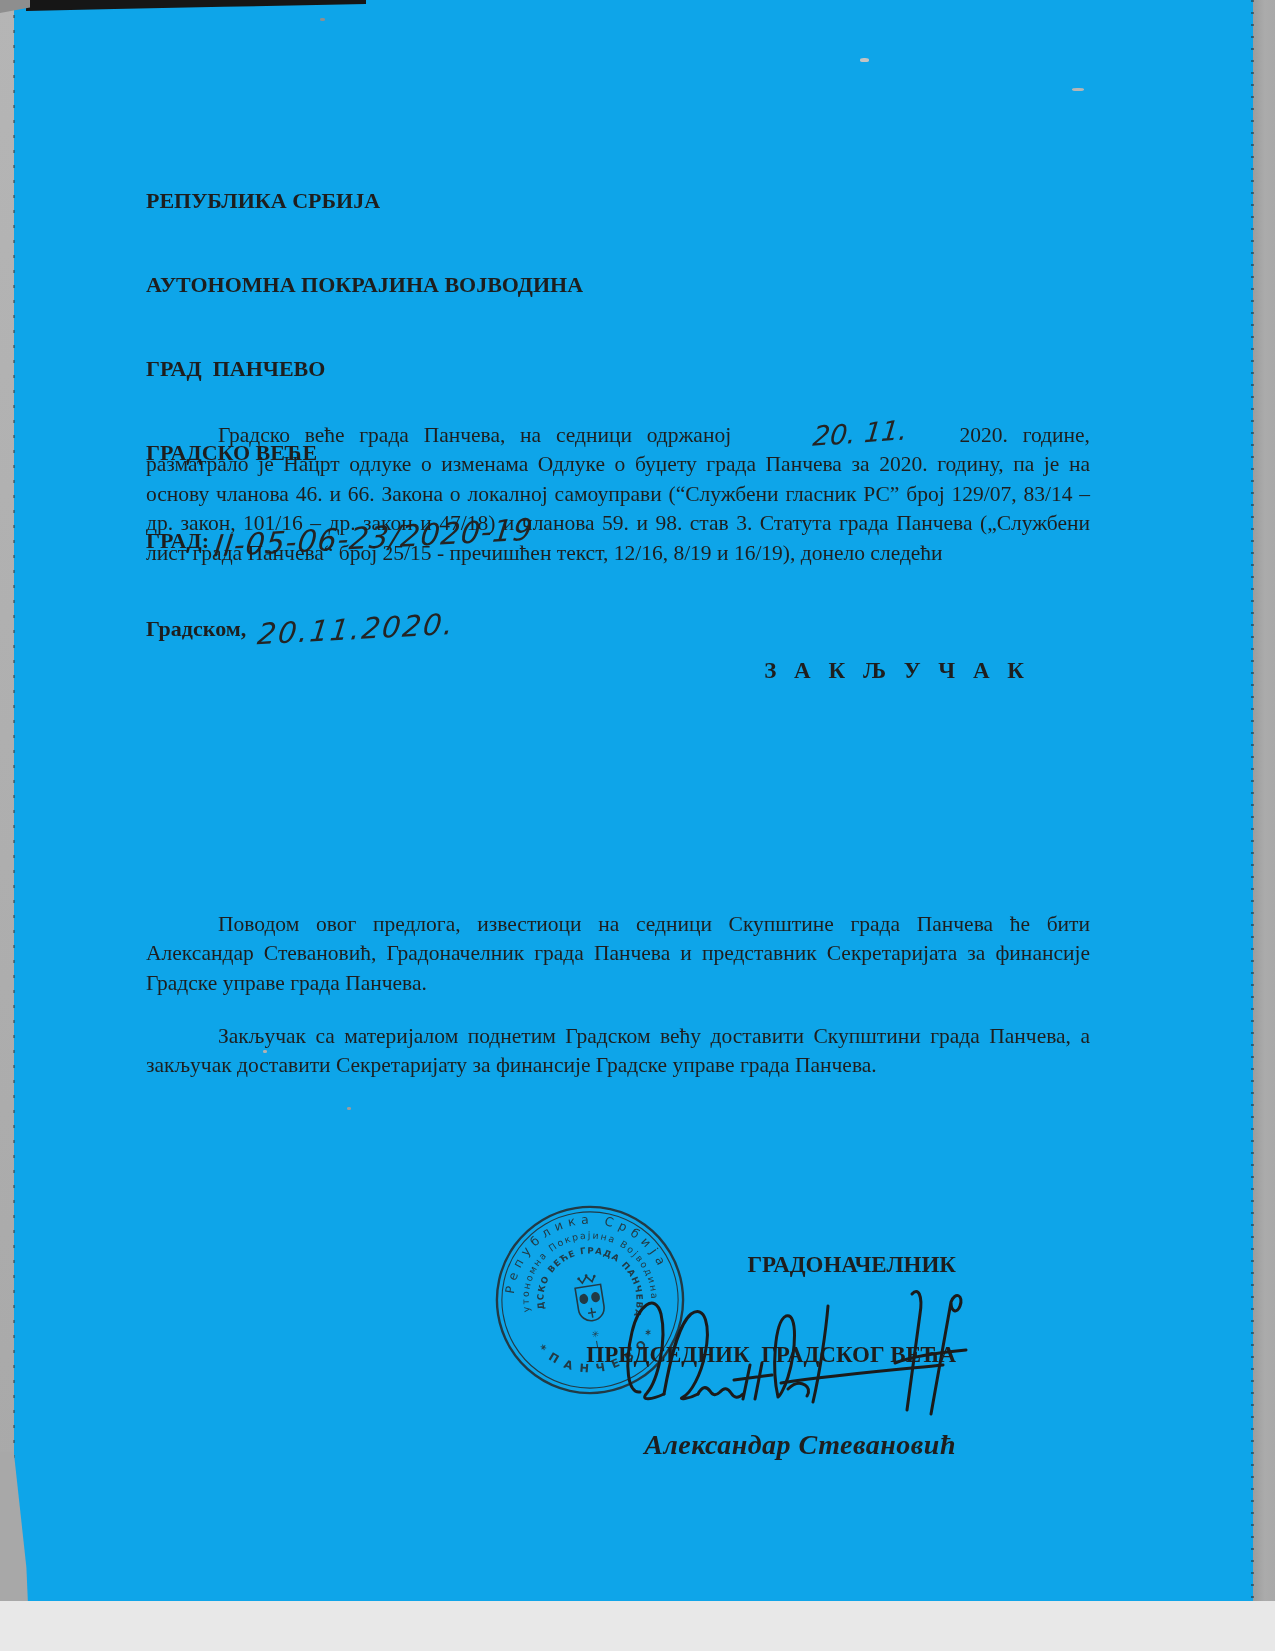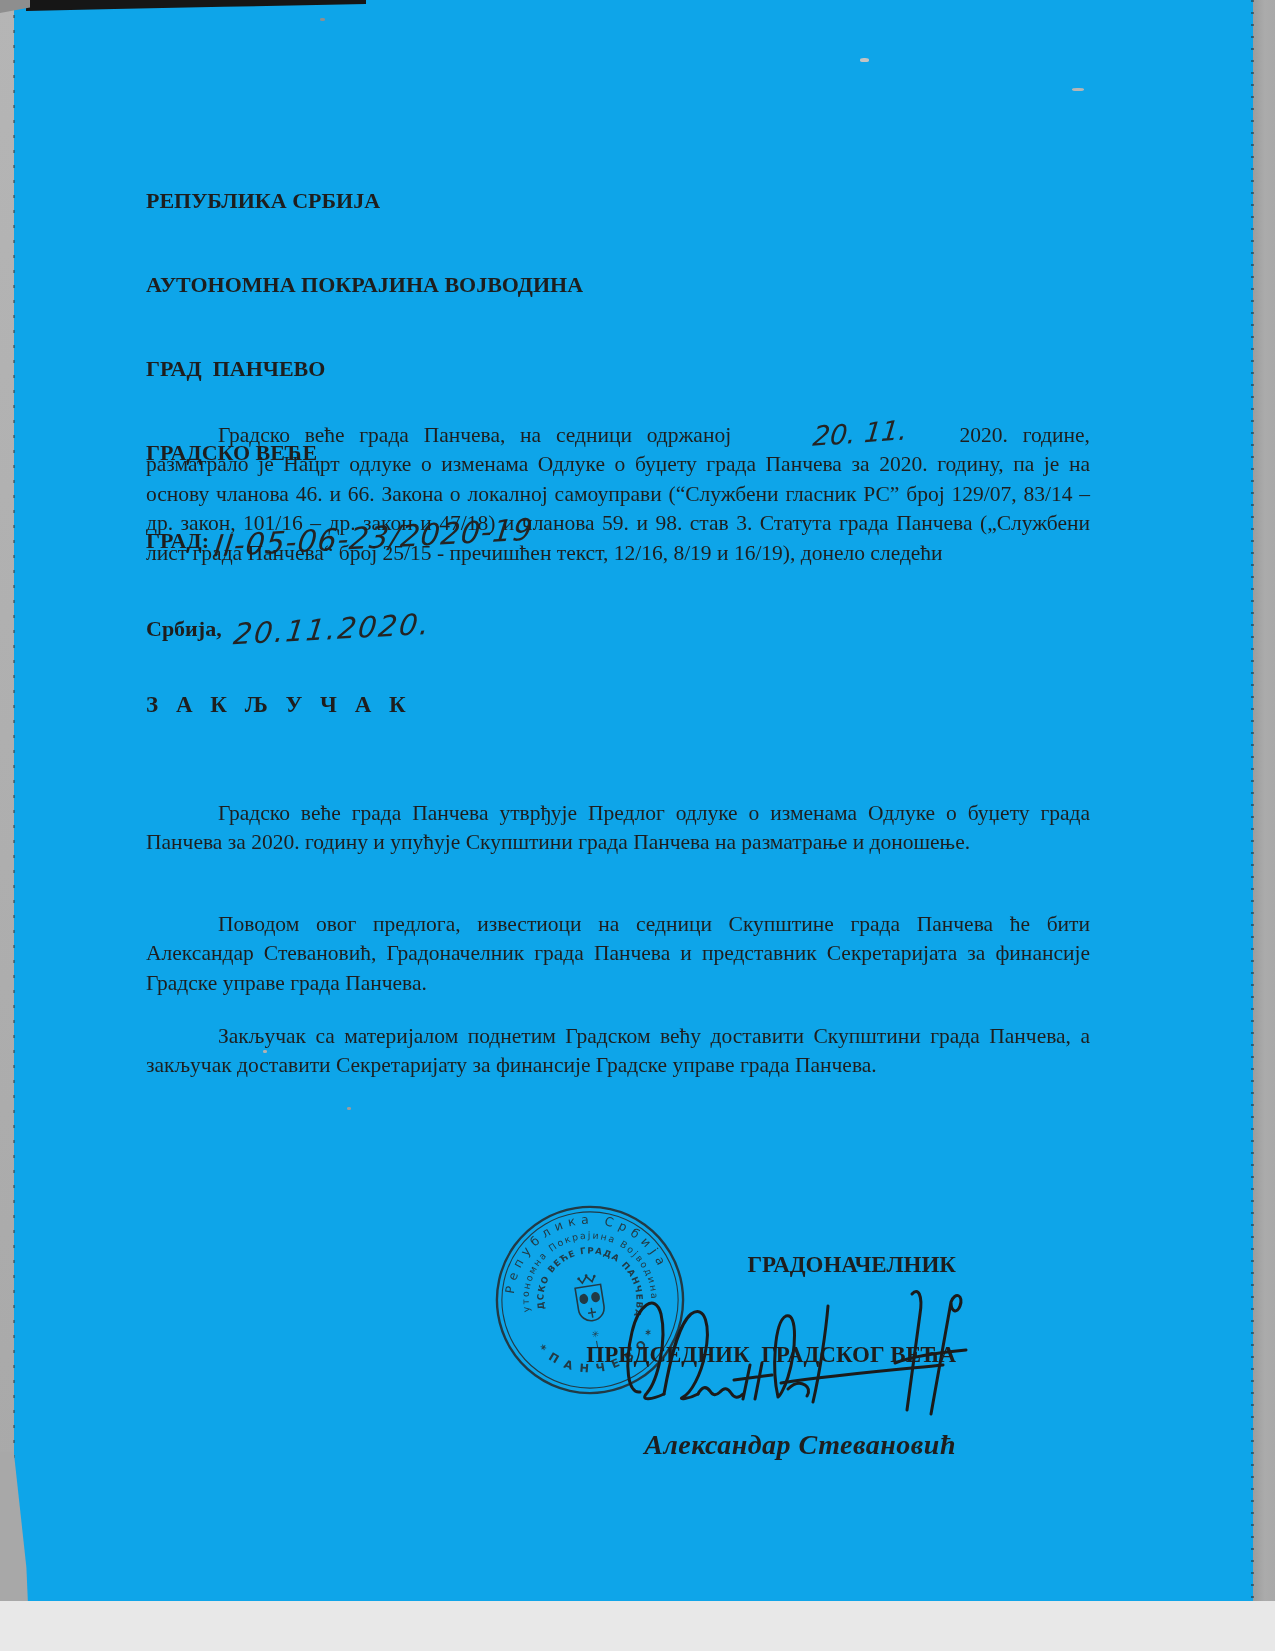--- a/index.html
+++ b/index.html
@@ -38,21 +38,21 @@
   .hw-inline{font-size:27px;margin:0 52px 0 10px;vertical-align:-3px;
     transform:rotate(-4deg) skewX(-10deg);line-height:0;}
 
   
   .para{position:absolute;left:146px;width:944px;font-size:21.5px;line-height:29.5px;
     text-align:justify;text-indent:72px;}
   .p-intro{top:399px;}
   .p-2{top:777px;}
   .p-3{top:888px;}
   .p-4{top:1000px;}
-  .doc-title{position:absolute;left:146px;top:692px;width:884px;text-align:left;
+  .doc-title{position:absolute;left:146px;top:658px;width:884px;text-align:right;
     font-size:23px;font-weight:bold;letter-spacing:6px;white-space:pre;}
 
   
   .sig-titles{position:absolute;left:552px;top:1190px;width:404px;text-align:right;
     font-weight:bold;font-size:23px;line-height:30px;white-space:pre;}
   .sig-name{font-style:italic;font-size:28px;letter-spacing:.5px;}
   .stamp-svg{position:absolute;left:491px;top:1201px;width:198px;height:198px;opacity:.84;}
   .sign-svg{position:absolute;left:610px;top:1270px;width:402px;height:148px;}
 </style>
 </head>
@@ -78,30 +78,29 @@
   <div class="letterhead">
     <div class="lh-row"><span>РЕПУБЛИКА СРБИЈА</span></div>
     <div class="lh-row"><span>АУТОНОМНА ПОКРАЈИНА ВОЈВОДИНА</span></div>
     <div class="lh-row"><span>ГРАД  ПАНЧЕВО</span></div>
     <div class="lh-row"><span>ГРАДСКО ВЕЋЕ</span></div>
     <div class="lh-row tall">
       <span>ГРАД:</span>
       <span class="hw hw-number">II-05-06-23/2020-19</span>
     </div>
     <div class="lh-row tall">
-      <span>Србија,</span>
+      <span>Градском,</span>
       <span class="hw hw-date">20.11.2020.</span>
     </div>
   </div>
 
   <p class="para p-intro"><span>Градско веће града Панчева, на седници одржаној</span><span class="hw hw-inline">20. 11.</span><span>2020. године, разматрало је Нацрт одлуке о изменама Одлуке о буџету града Панчева за 2020. годину, па је на основу чланова 46. и 66. Закона о локалној самоуправи (“Службени гласник РС” број 129/07, 83/14 – др. закон, 101/16 – др. закон и 47/18) и чланова 59. и 98. став 3. Статута града Панчева („Службени лист града Панчева“ број 25/15 - пречишћен текст, 12/16, 8/19 и 16/19), донело следећи</span></p>
 
   <div class="doc-title">З А К Љ У Ч А К</div>
 
-  <p class="para p-2">Градско веће града Панчева утврђује Предлог одлуке о изменама Одлуке о буџету града Панчева за 2020. годину и упућује Скупштини града Панчева на разматрање и доношење.</p>
   <p class="para p-4">Закључак са материјалом поднетим Градском већу доставити Скупштини града Панчева, а закључак доставити Секретаријату за финансије Градске управе града Панчева.</p>
   <p class="para p-3">Поводом овог предлога, известиоци на седници Скупштине града Панчева ће бити Александар Стевановић, Градоначелник града Панчева и представник Секретаријата за финансије Градске управе града  Панчева.</p>
 
   <svg class="stamp-svg" viewBox="0 0 200 200">
     <g transform="rotate(-9 100 100)" fill="none" stroke="#262626">
       <circle cx="100" cy="100" r="94" stroke-width="2.4"></circle>
       <circle cx="100" cy="100" r="89" stroke-width="1.1"></circle>
       <defs>
         <path id="arc1" d="M 23,100 a 77,77 0 1,1 154,0 a 77,77 0 1,1 -154,0"></path>
         <path id="arc2" d="M 38,100 a 62,62 0 1,1 124,0 a 62,62 0 1,1 -124,0"></path>

